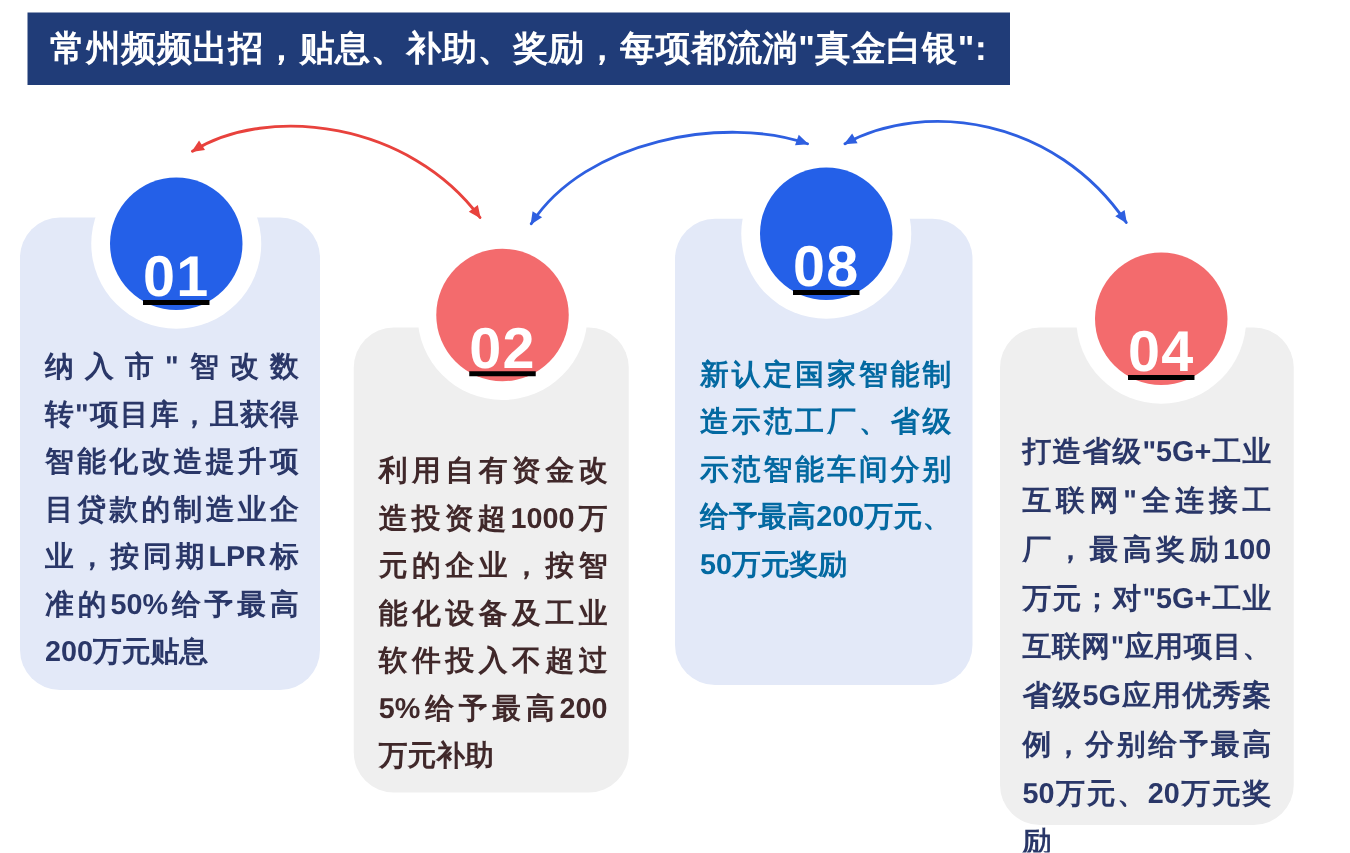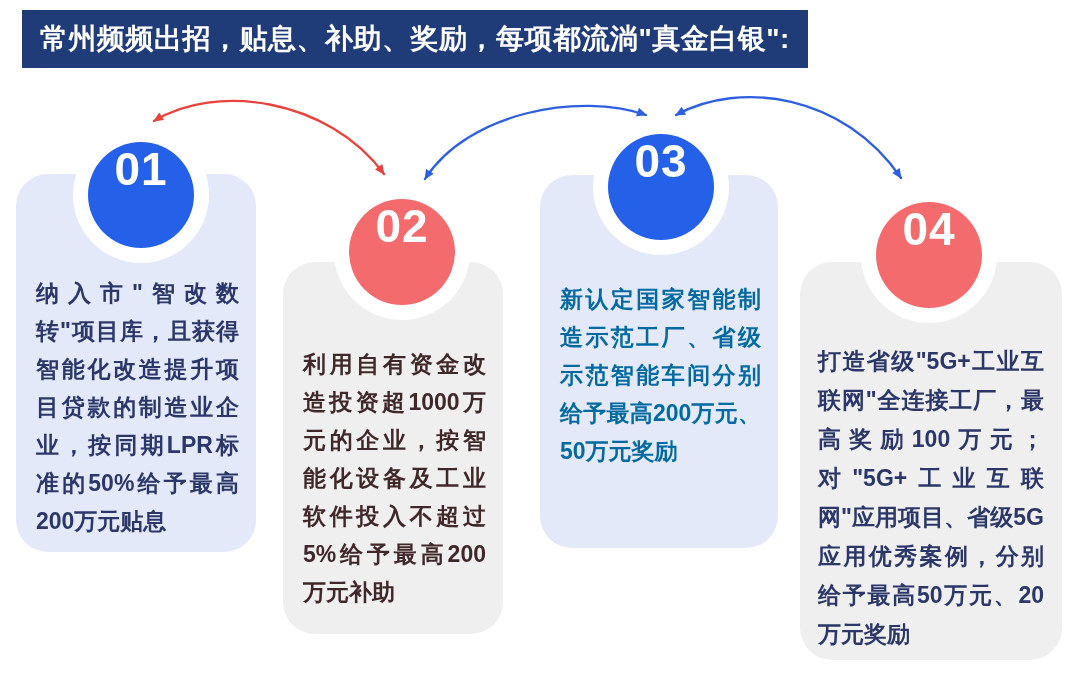--- a/index.html
+++ b/index.html
@@ -49,22 +49,23 @@
     position: absolute;
     width: 136px; height: 136px;
     border-radius: 50%;
     background: #ffffff;
     z-index: 2;
   }
   .badge {
     position: absolute;
     width: 106px; height: 106px;
     border-radius: 50%;
-    display: flex; align-items: flex-start; justify-content: center;
+    display: flex; align-items: flex-end; justify-content: center;
     z-index: 3;
+    text-decoration: underline;
   }
   .badge-num {
     color: #ffffff;
     font-size: 46px;
     font-weight: 700;
     letter-spacing: 1px;
   }
   .card-text {
     position: absolute;
     left: 20px; right: 17px;
@@ -77,28 +78,28 @@
   }
 
   .card-1 { left: 16px;  top: 174px; width: 240px; height: 378px; }
   .card-1 .notch { left: 57px;  top: -47px; }
   .card-1 .badge { left: 72px;  top: -32px; }
   .card-1 .card-text { top: 100px; }
 
   .card-2 { left: 283px; top: 262px; width: 220px; height: 372px; }
   .card-2 .notch { left: 51px;  top: -78px; }
   .card-2 .badge { left: 66px;  top: -63px; }
-  .card-2 .card-text { top: 83px; }
+  .card-2 .card-text { top: 95px; }
 
   .card-3 { left: 540px; top: 175px; width: 238px; height: 373px; }
   .card-3 .notch { left: 53px;  top: -56px; }
   .card-3 .badge { left: 68px;  top: -41px; }
   .card-3 .card-text { top: 105px; }
 
-  .card-4 { left: 800px; top: 262px; width: 262px; height: 398px; }
+  .card-4 { left: 800px; top: 262px; width: 235px; height: 398px; }
   .card-4 .notch { left: 61px;  top: -75px; }
   .card-4 .badge { left: 76px;  top: -60px; }
   .card-4 .card-text { top: 80px; line-height: 39px; left: 18px; right: 18px; }
 </style>
 </head>
 <body>
 
 <div class="canvas">
 
   <header class="banner" style="background-color: rgb(32, 60, 120); color: rgb(255, 255, 255);">
@@ -131,21 +132,21 @@
     <div class="notch"></div>
     <div class="badge" style="background-color: rgb(243, 107, 109);">
       <span class="badge-num">02</span>
     </div>
     <p class="card-text" style="color: rgb(64, 40, 42);">利用自有资金改造投资超1000万元的企业，按智能化设备及工业软件投入不超过5%给予最高200万元补助</p>
   </section>
 
   <section class="card card-3" style="background-color: rgb(227, 233, 248);">
     <div class="notch"></div>
     <div class="badge" style="background-color: rgb(36, 96, 232);">
-      <span class="badge-num">03</span>
+      <span class="badge-num">08</span>
     </div>
     <p class="card-text" style="color: #0369a1;">新认定国家智能制造示范工厂、省级示范智能车间分别给予最高200万元、50万元奖励</p>
   </section>
 
   <section class="card card-4" style="background-color: rgb(239, 239, 239);">
     <div class="notch"></div>
     <div class="badge" style="background-color: rgb(243, 107, 109);">
       <span class="badge-num">04</span>
     </div>
     <p class="card-text" style="color: rgb(42, 55, 104);">打造省级"5G+工业互联网"全连接工厂，最高奖励100万元；对"5G+工业互联网"应用项目、省级5G应用优秀案例，分别给予最高50万元、20万元奖励</p>

